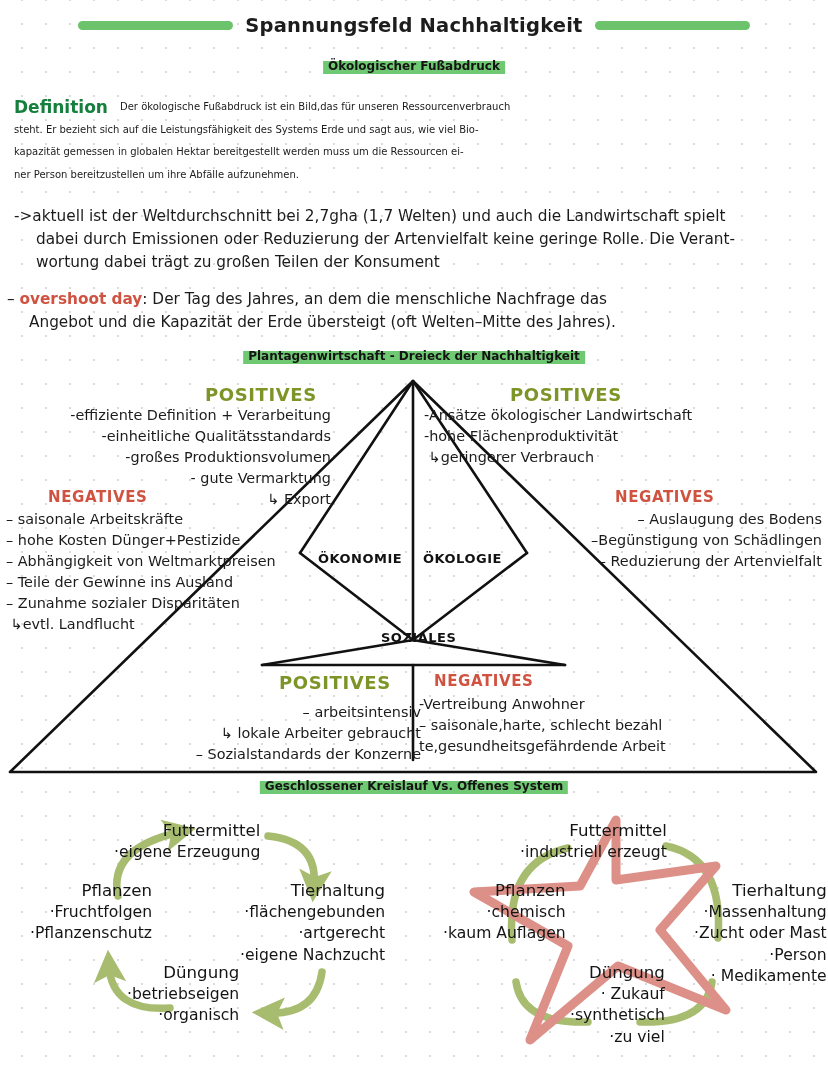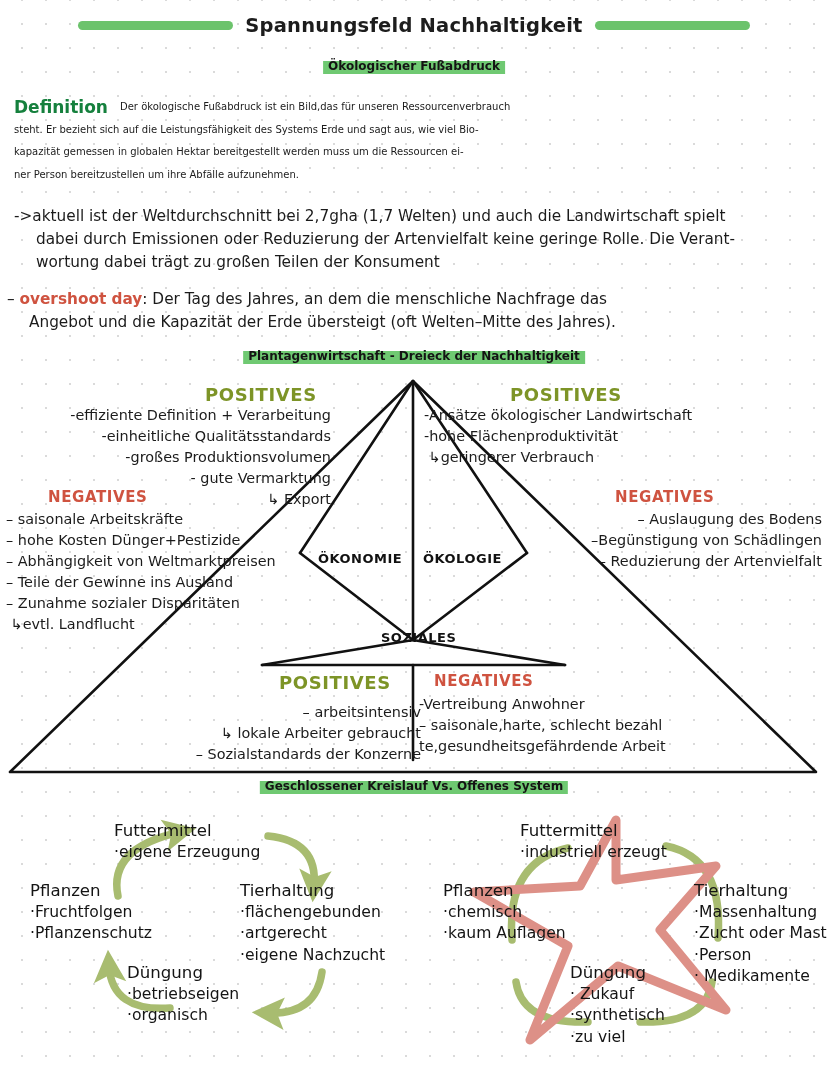--- a/index.html
+++ b/index.html
@@ -81,21 +81,21 @@
   }
 
   .ta-right { text-align: right; }
   .ta-left  { text-align: left; }
 
   
   .cyc {
     position: absolute; font-size: 15.6px; line-height: 21.5px; color: #141414;
   }
   .cyc .head { font-size: 16.6px; }
-  .cyc div { white-space: pre; }
+  .cyc div { white-space: pre; text-align: right; }
 </style>
 </head>
 <body>
 
 <div id="title-bar">
   <div class="rule" id="rule-left"></div>
   <div id="main-title">Spannungsfeld Nachhaltigkeit</div>
   <div class="rule" id="rule-right"></div>
 </div>
 

